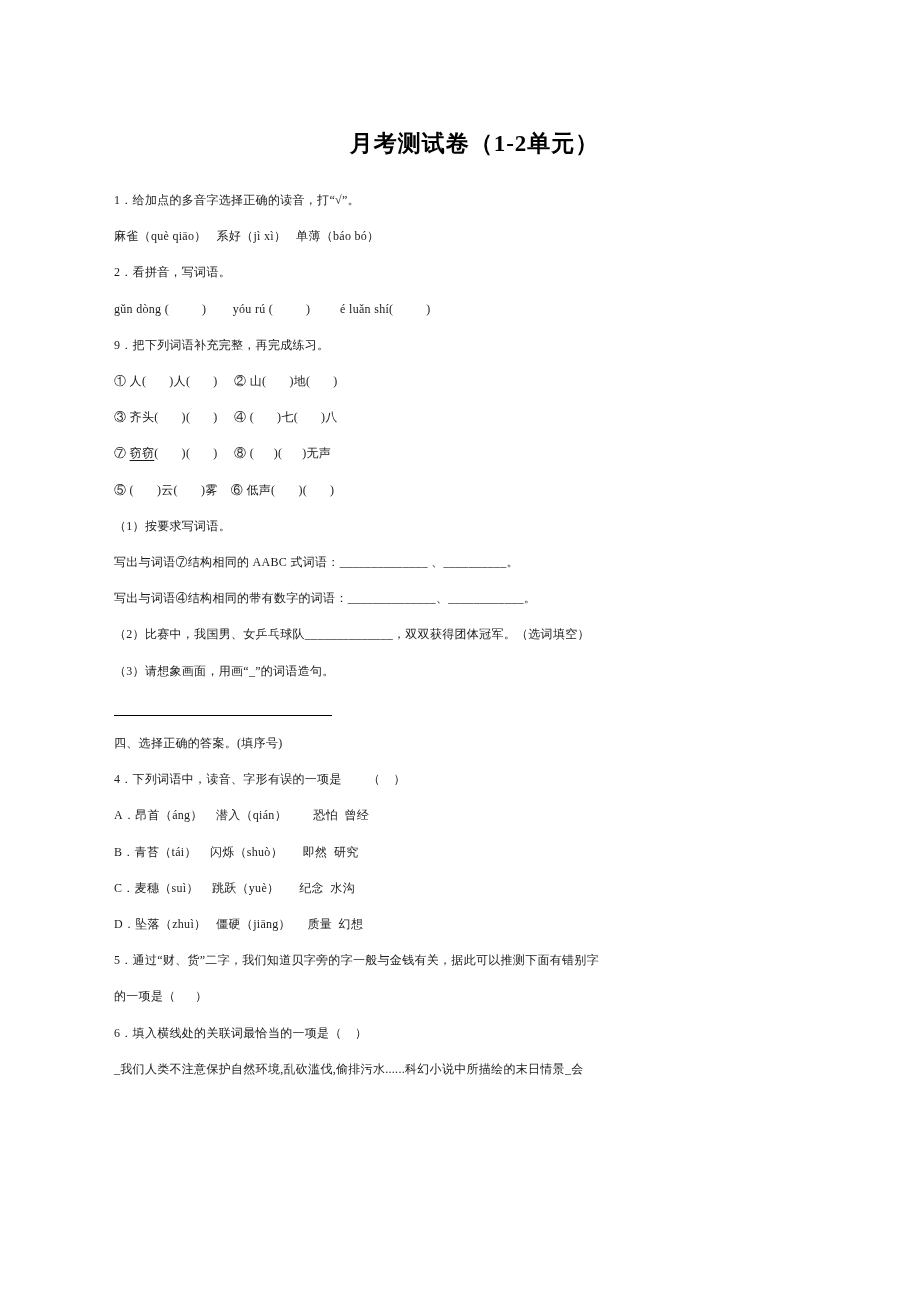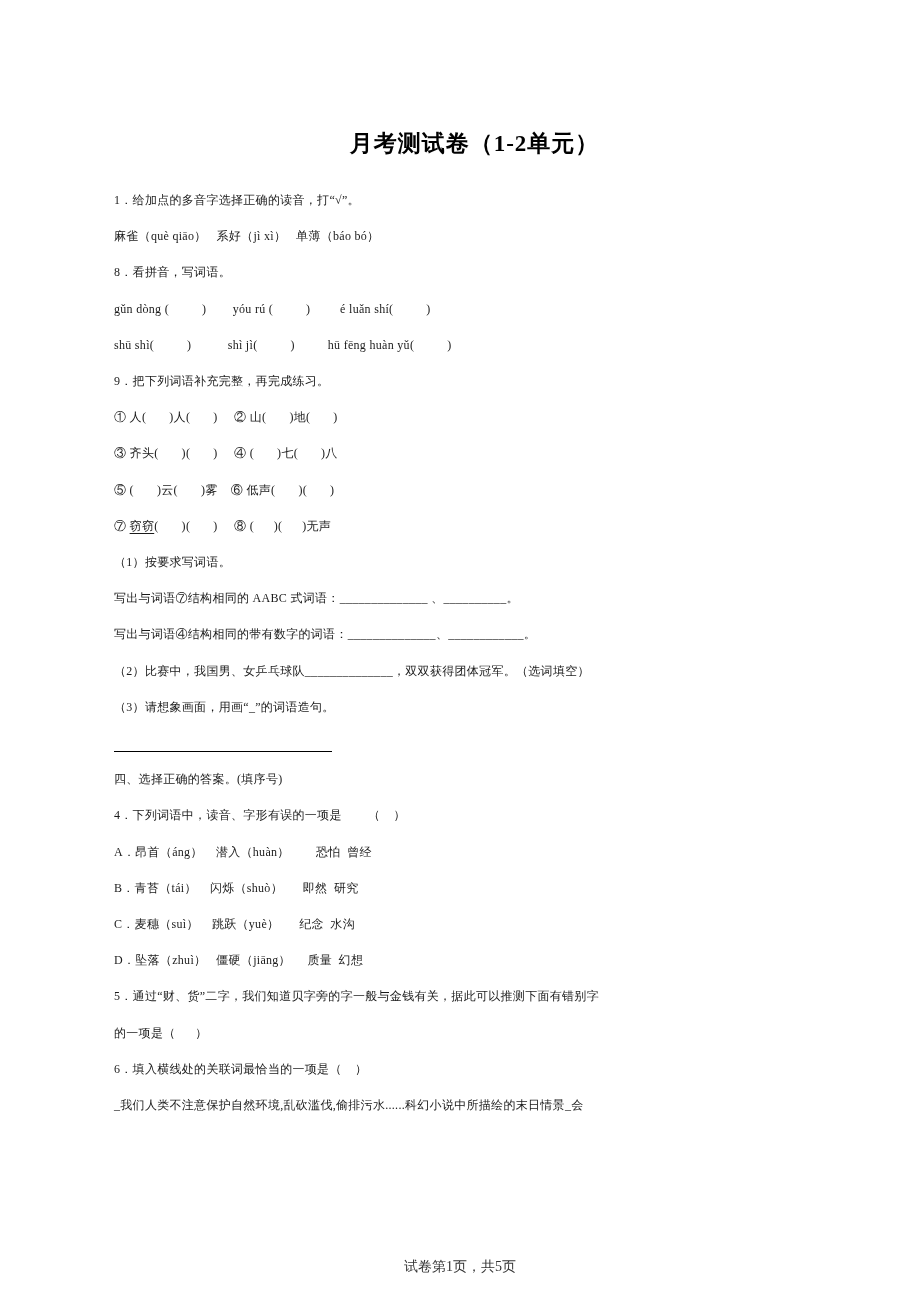--- a/index.html
+++ b/index.html
@@ -59,46 +59,44 @@
 </head>
 <body>
 
 <div class="page">
 
   <div class="title">月考测试卷（1-2单元）</div>
 
   <div class="line">1．给加点的多音字选择正确的读音，打“√”。</div>
   <div class="line">麻雀（què qiāo）   系好（jì xì）   单薄（báo bó）</div>
 
-  <div class="line">8．看拼音，写词语。</div>
+  <div class="line">2．看拼音，写词语。</div>
   <div class="line">gǔn dòng (          )        yóu rú (          )         é luǎn shí(          )</div>
-  <div class="line">shū shì(          )           shì jì(          )          hū fēng huàn yǔ(          )</div>
 
   <div class="line">9．把下列词语补充完整，再完成练习。</div>
   <div class="line">① 人(       )人(       )     ② 山(       )地(       )</div>
   <div class="line">③ 齐头(       )(       )     ④ (       )七(       )八</div>
+  <div class="line"><span>⑦ </span><span class="underlined-word">窃窃</span><span>(       )(       )     ⑧ (      )(      )无声</span></div>
   <div class="line">⑤ (       )云(       )雾    ⑥ 低声(       )(       )</div>
-  <div class="line"><span>⑦ </span><span class="underlined-word">窃窃</span><span>(       )(       )     ⑧ (      )(      )无声</span></div>
 
   <div class="line">（1）按要求写词语。</div>
   <div class="line">写出与词语⑦结构相同的 AABC 式词语：______________ 、__________。</div>
   <div class="line">写出与词语④结构相同的带有数字的词语：______________、____________。</div>
   <div class="line">（2）比赛中，我国男、女乒乓球队______________，双双获得团体冠军。（选词填空）</div>
   <div class="line">（3）请想象画面，用画“_”的词语造句。</div>
 
   <div class="line"><span class="rule"></span></div>
 
   <div class="line">四、选择正确的答案。(填序号)</div>
 
   <div class="line">4．下列词语中，读音、字形有误的一项是        （    ）</div>
-  <div class="line">A．昂首（áng）    潜入（huàn）        恐怕  曾经</div>
+  <div class="line">A．昂首（áng）    潜入（qián）        恐怕  曾经</div>
   <div class="line">B．青苔（tái）    闪烁（shuò）      即然  研究</div>
   <div class="line">C．麦穗（suì）    跳跃（yuè）      纪念  水沟</div>
   <div class="line">D．坠落（zhuì）   僵硬（jiāng）     质量  幻想</div>
 
   <div class="line">5．通过“财、货”二字，我们知道贝字旁的字一般与金钱有关，据此可以推测下面有错别字</div>
   <div class="line">的一项是（      ）</div>
 
   <div class="line">6．填入横线处的关联词最恰当的一项是（    ）</div>
   <div class="line">_我们人类不注意保护自然环境,乱砍滥伐,偷排污水......科幻小说中所描绘的末日情景_会</div>
 
-  <div class="footer">试卷第1页，共5页</div>
 </div>
 
 </body></html>

